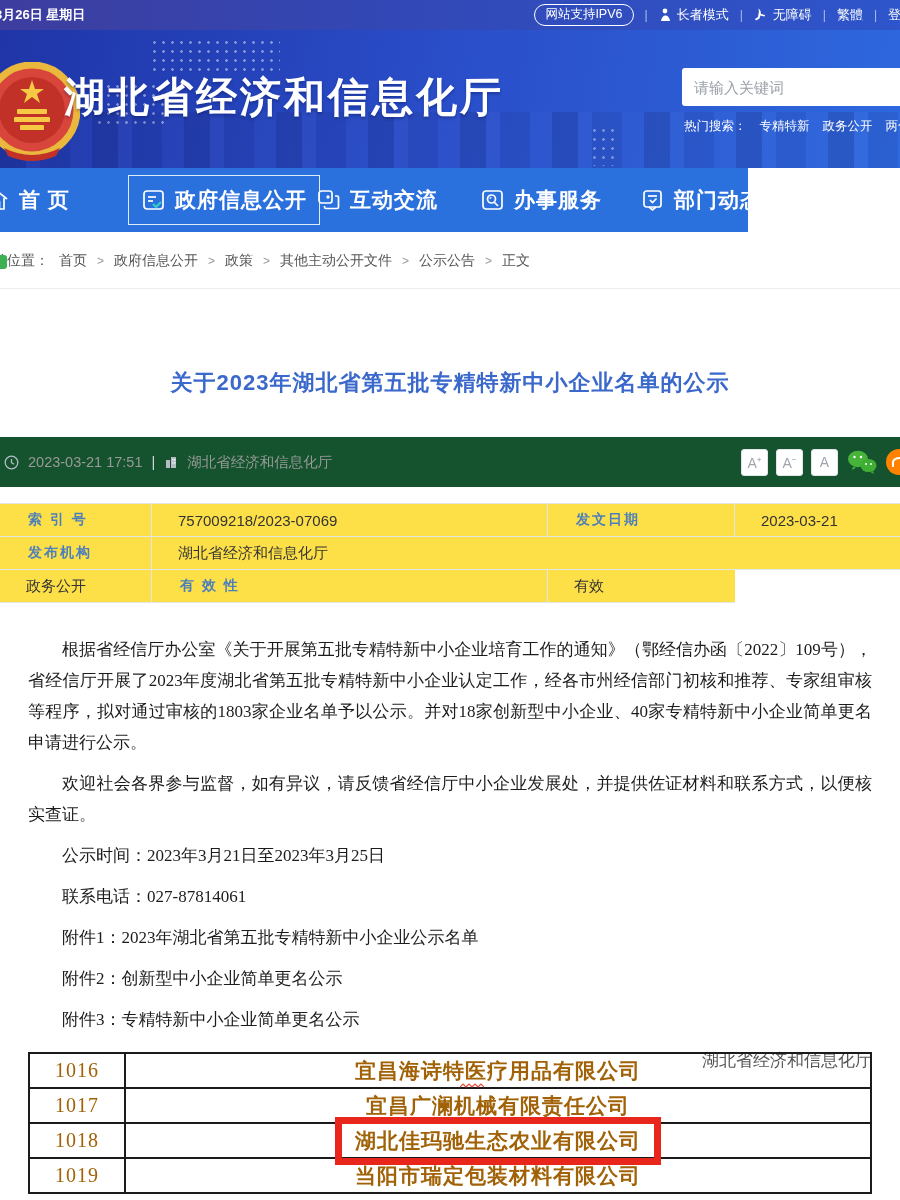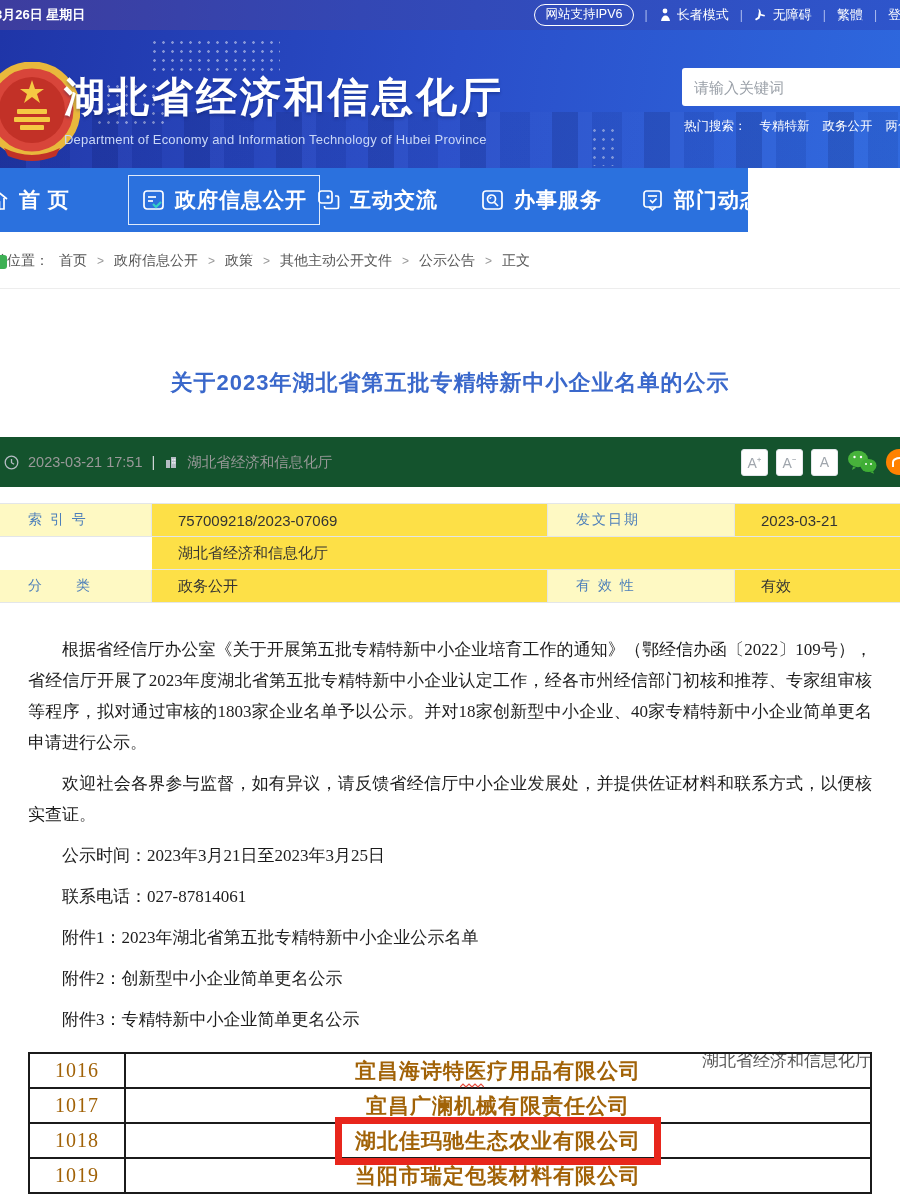--- a/index.html
+++ b/index.html
@@ -55,21 +55,21 @@
   .date-right { position:absolute; right:-12px; top:0; height:50px; display:flex; align-items:center; gap:8px; }
   .font-btn { width:27px; height:27px; background:#fff; border:1px solid #e2e6ea; border-radius:3px;
     color:#a0a6ad; font-size:14px; display:flex; align-items:center; justify-content:center; cursor:pointer; }
   .weibo-circle { width:26px; height:26px; border-radius:50%; background:#ff8200; position:relative; }
   .weibo-circle::after { content:""; position:absolute; left:6px; top:8px; width:12px; height:8px; border:2px solid #fff; border-radius:50% 50% 0 0; border-bottom:0; }
 
   .meta-table { position:absolute; left:0; top:503px; width:900px; display:grid;
     grid-template-columns:152px 396px 187px 165px; grid-auto-rows:33px;
     border-top:1px solid #e3e6e9; font-size:14px; }
   .meta-cell { border-bottom:1px solid #e3e6e9; border-right:1px solid #e3e6e9; display:flex; align-items:center; padding-left:26px; color:#333; font-size:15px; background:#fde047; white-space:pre; }
-  .meta-label { background:#fef9c3; color:#4d7fba; font-size:14px; letter-spacing:2px; padding-left:28px; }
+  .meta-label { background:#fde047; color:#4d7fba; font-size:14px; letter-spacing:2px; padding-left:28px;font-weight:bold; }
   .meta-span3 { grid-column:2 / 5; }
 
   .body-text { position:absolute; left:28px; top:634px; width:844px;
     font-family:"Liberation Serif", serif; font-size:17px; line-height:31px; color:#1c1c1c; }
   .body-text p { text-indent:2em; margin-bottom:10px; text-align:justify; }
   .signature { text-align:right; font-family:"Liberation Serif", serif; font-size:17px; color:#555; margin-top:4px; }
 
   
   .company-table { position:absolute; left:28px; top:1052px; width:844px; border-collapse:collapse;
     font-family:"Liberation Serif", serif; color:#a16207; }
@@ -130,21 +130,20 @@
         <circle cx="48" cy="48" r="33" fill="#c23127"></circle>
         <polygon points="48,18 51,27 60,27 53,32 56,41 48,35 40,41 43,32 36,27 45,27" fill="#f5c943"></polygon>
         <rect x="33" y="47" width="30" height="5" rx="1" fill="#f5c943"></rect>
         <rect x="30" y="55" width="36" height="5" rx="1" fill="#f5c943"></rect>
         <rect x="36" y="63" width="24" height="5" rx="1" fill="#f5c943"></rect>
         <path d="M20 86 Q48 100 76 86 L72 94 Q48 104 24 94 Z" fill="#c23127"></path>
       </svg>
     </div>
     <div class="brand">
       <div class="brand-title">湖北省经济和信息化厅</div>
-      <div class="brand-sub">Department of Economy and Information Technology of Hubei Province</div>
     </div>
     <div class="search-box">
       <input type="text" placeholder="请输入关键词" style="">
     </div>
     <div class="hot-line">
       <span>热门搜索：</span>
       <a>专精特新</a>
       <a>政务公开</a>
       <a>两化融合</a>
 
@@ -277,23 +276,23 @@
       <span class="weibo-circle" style="cursor:pointer;"></span>
     </div>
   </div>
 
   <div class="meta-table">
     <div class="meta-cell meta-label">索 引 号</div>
     <div class="meta-cell">757009218/2023-07069</div>
     <div class="meta-cell meta-label">发文日期</div>
     <div class="meta-cell" style="border-right:none;">2023-03-21</div>
 
+    <div class="meta-cell meta-label">发布机构</div>
     <div class="meta-cell meta-span3" style="border-right:none;">湖北省经济和信息化厅</div>
 
-    <div class="meta-cell meta-label">分　　类</div>
     <div class="meta-cell">政务公开</div>
     <div class="meta-cell meta-label">有 效 性</div>
     <div class="meta-cell" style="border-right:none;">有效</div>
   </div>
 
   <div class="body-text">
     <p>根据省经信厅办公室《关于开展第五批专精特新中小企业培育工作的通知》（鄂经信办函〔2022〕109号），省经信厅开展了2023年度湖北省第五批专精特新中小企业认定工作，经各市州经信部门初核和推荐、专家组审核等程序，拟对通过审核的1803家企业名单予以公示。并对18家创新型中小企业、40家专精特新中小企业简单更名申请进行公示。</p>
     <p>欢迎社会各界参与监督，如有异议，请反馈省经信厅中小企业发展处，并提供佐证材料和联系方式，以便核实查证。</p>
     <p>公示时间：2023年3月21日至2023年3月25日</p>
     <p>联系电话：027-87814061</p>

